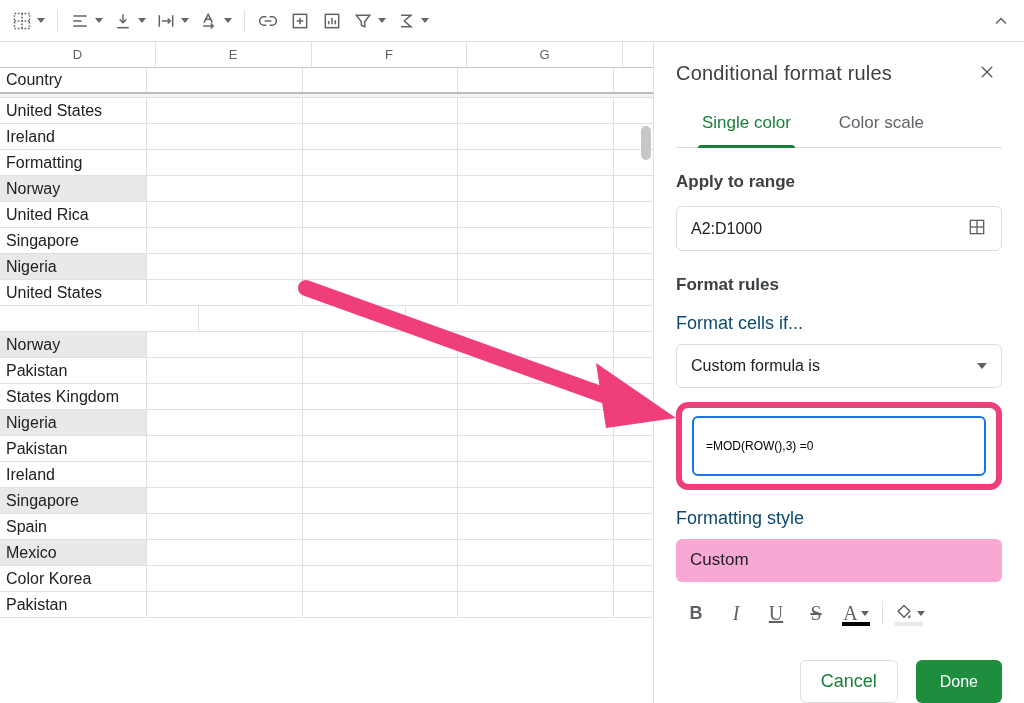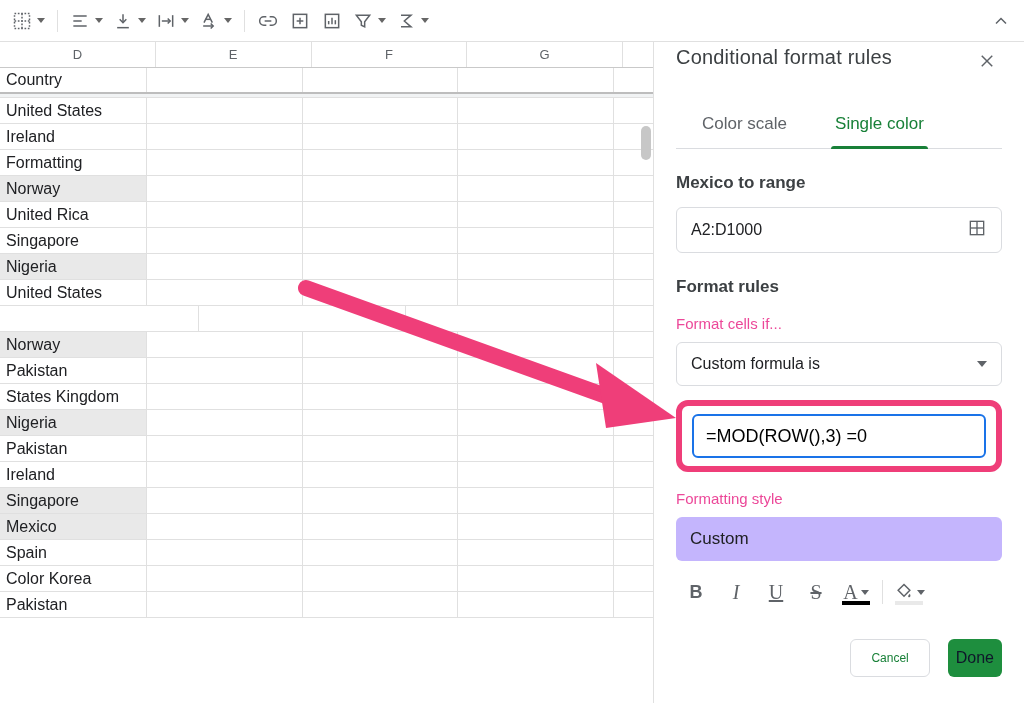--- a/index.html
+++ b/index.html
@@ -100,21 +100,21 @@
   }
   
   .panel {
     width:370px;
     display:flex;
     flex-direction:column;
     padding:0 22px;
     font-family: "Google Sans", Arial, sans-serif;
   }
   .panel-header {
-    display:flex; justify-content:space-between;
+    display:flex; align-items:center; justify-content:space-between;
     height:60px;
     padding-top: 4px;
   }
   .panel-title { font-size:20px; font-weight:500; letter-spacing:.2px; color:#3c4043;}
   .close-x { cursor:pointer; color:#5f6368; padding:6px;}
   .tabs {
     display:flex;
     border-bottom:1px solid var(--g-border2);
     gap:40px;
     padding-left:22px;
@@ -142,21 +142,21 @@
     border:1px solid var(--g-border2);
     border-radius:6px;
     height:46px;
     display:flex; align-items:center; justify-content:space-between;
     padding:0 14px;
     font-size:16px;
   }
   .range-icon svg { width:20px; height:20px; }
   .range-icon svg * { stroke:#5f6368; stroke-width:1.6; fill:none; }
   .field-label {
-    font-size:15px; color:#ec4899;
+    font-size:18px; color:#0c4a6e;
     margin:4px 0 10px;
   }
   .select-box {
     border:1px solid var(--g-border2);
     border-radius:6px;
     height:44px;
     display:flex; align-items:center; justify-content:space-between;
     padding:0 14px;
     font-size:16px;
     cursor:pointer;
@@ -165,28 +165,28 @@
   .formula-highlight {
     border:6px solid var(--g-pink);
     border-radius:12px;
     padding:8px 10px;
     margin-top:14px;
   }
   .formula-input {
     width:100%;
     border:2px solid var(--g-blue);
     border-radius:6px;
-    height:44px;
+    height:60px;
     padding:0 12px;
-    font-size:18px;
+    font-size:12px;
     outline:none;
     font-family: Arial, sans-serif;
   }
   .style-box {
-    background:#c4b5fd;
+    background:#f9a8d4;
     border-radius:6px;
     height:44px;
     display:flex; align-items:center;
     padding:8px 14px;
     font-size:17px;
     margin-bottom:8px;
   }
   .style-toolbar {
     display:flex;
     align-items:center;
@@ -211,33 +211,33 @@
   .small-dd { display:flex; align-items:center; }
   .small-dd::after { content:""; border-left:4px solid transparent; border-right:4px solid transparent; border-top:5px solid #5f6368; margin-left:3px;}
   .panel-actions {
     display:flex; justify-content:flex-end; gap:18px;
     margin-top:30px;
   }
   .btn-cancel {
     border:1px solid var(--g-border2);
     border-radius:6px;
     padding:10px 20px;
-    font-size:12px;
+    font-size:18px;
     font-weight:500;
     color: var(--g-green-dark);
     background:#fff;
     cursor:pointer;
   }
   .btn-done {
     border:none;
     border-radius:6px;
-    padding:10px 8px;
+    padding:10px 24px;
     font-size:16px;
     font-weight:500;
-    color:#0f172a;
+    color:#ffffff;
     background: var(--g-green-btn);
     cursor:pointer;
   }
   
   .arrow-svg {
     position:absolute;
     left:296px; top:278px;
     width:380px; height:160px;
     pointer-events:none;
   }
@@ -449,29 +449,29 @@
             <div class="cell"></div>
             <div class="cell last" style="flex: 0 0 30px;"></div>
           </div>
           <div class="row alt">
             <div class="cell d">Singapore</div>
             <div class="cell"></div>
             <div class="cell"></div>
             <div class="cell"></div>
             <div class="cell last" style="flex: 0 0 30px;"></div>
           </div>
+          <div class="row">
+            <div class="cell d">Spain</div>
+            <div class="cell"></div>
+            <div class="cell"></div>
+            <div class="cell"></div>
+            <div class="cell last" style="flex: 0 0 30px;"></div>
+          </div>
           <div class="row alt">
             <div class="cell d">Mexico</div>
-            <div class="cell"></div>
-            <div class="cell"></div>
-            <div class="cell"></div>
-            <div class="cell last" style="flex: 0 0 30px;"></div>
-          </div>
-          <div class="row">
-            <div class="cell d">Spain</div>
             <div class="cell"></div>
             <div class="cell"></div>
             <div class="cell"></div>
             <div class="cell last" style="flex: 0 0 30px;"></div>
           </div>
           <div class="row">
             <div class="cell d">Color Korea</div>
             <div class="cell"></div>
             <div class="cell"></div>
             <div class="cell"></div>
@@ -493,25 +493,25 @@
     <div class="panel-header">
       <div class="panel-title">Conditional format rules</div>
       <div class="close-x">
         <svg width="18" height="18" viewBox="0 0 24 24">
             <line x1="5" y1="5" x2="19" y2="19" stroke="#5f6368" stroke-width="2"></line>
             <line x1="19" y1="5" x2="5" y2="19" stroke="#5f6368" stroke-width="2"></line>
           </svg>
       </div>
     </div>
     <div class="tabs">
+      <div class="tab active">Single color</div>
       <div class="tab">Color scale</div>
-      <div class="tab active">Single color</div>
-    </div>
-
-    <div class="section-title">Mexico to range</div>
+    </div>
+
+    <div class="section-title">Apply to range</div>
     <div class="range-input">
       <span>A2:D1000</span>
       <span class="range-icon">
         <svg viewBox="0 0 24 24">
             <rect x="4" y="4" width="16" height="16"></rect>
             <line x1="4" y1="12" x2="20" y2="12"></line>
             <line x1="12" y1="4" x2="12" y2="20"></line>
           </svg>
       </span>
     </div>

